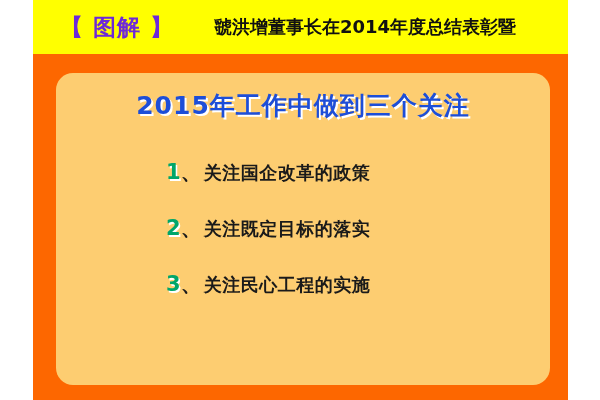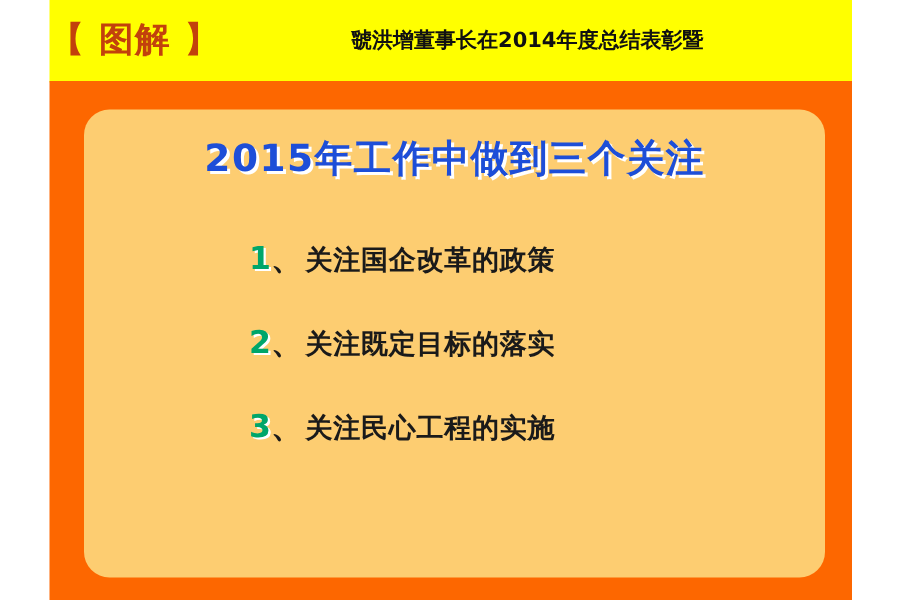--- a/index.html
+++ b/index.html
@@ -27,33 +27,34 @@
     top: 0;
     width: 535px;
     height: 55px;
     background: #ffff00;
     display: flex;
     align-items: center;
   }
   .tag-label {
     font-size: 23px;
     font-weight: bold;
-    color: #c2410c;
+    color: #6d28d9;
     letter-spacing: 1px;
+    margin-left: 27px;
     white-space: nowrap;
     line-height: 1;
   }
   .header-titles {
     flex: 1;
     text-align: center;
     padding-right: 18px;
     padding-left: 6px;
   }
   .header-line {
-    font-size: 14px;
+    font-size: 18px;
     font-weight: bold;
     color: #111111;
     line-height: 1.35;
     white-space: nowrap;
     letter-spacing: 0px;
   }
 
   
   .orange-frame {
     position: absolute;

